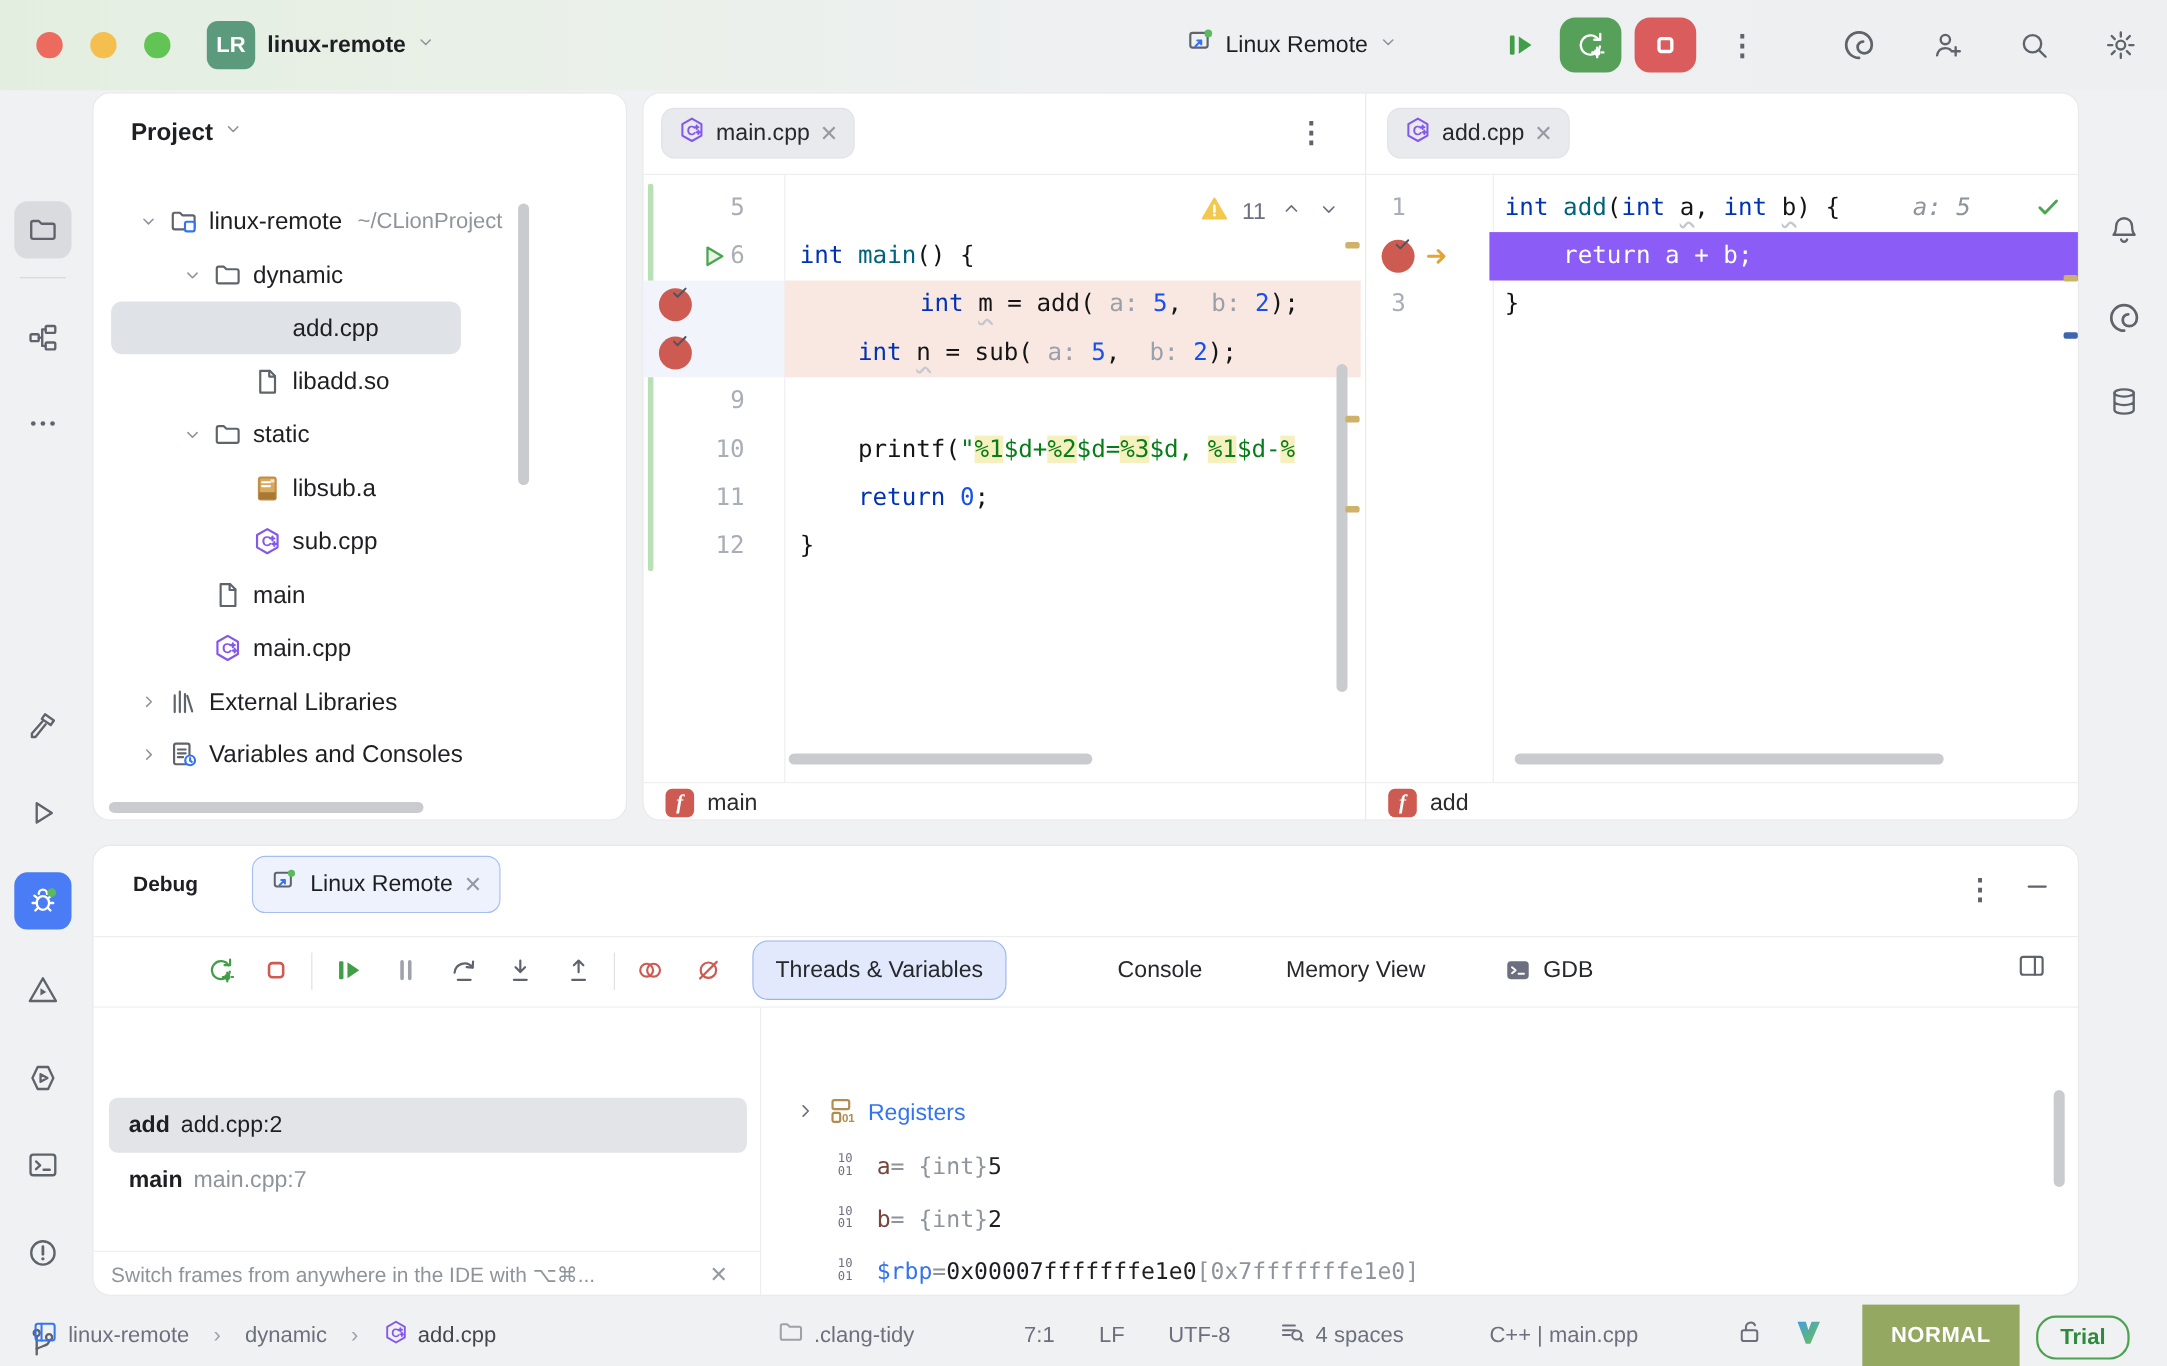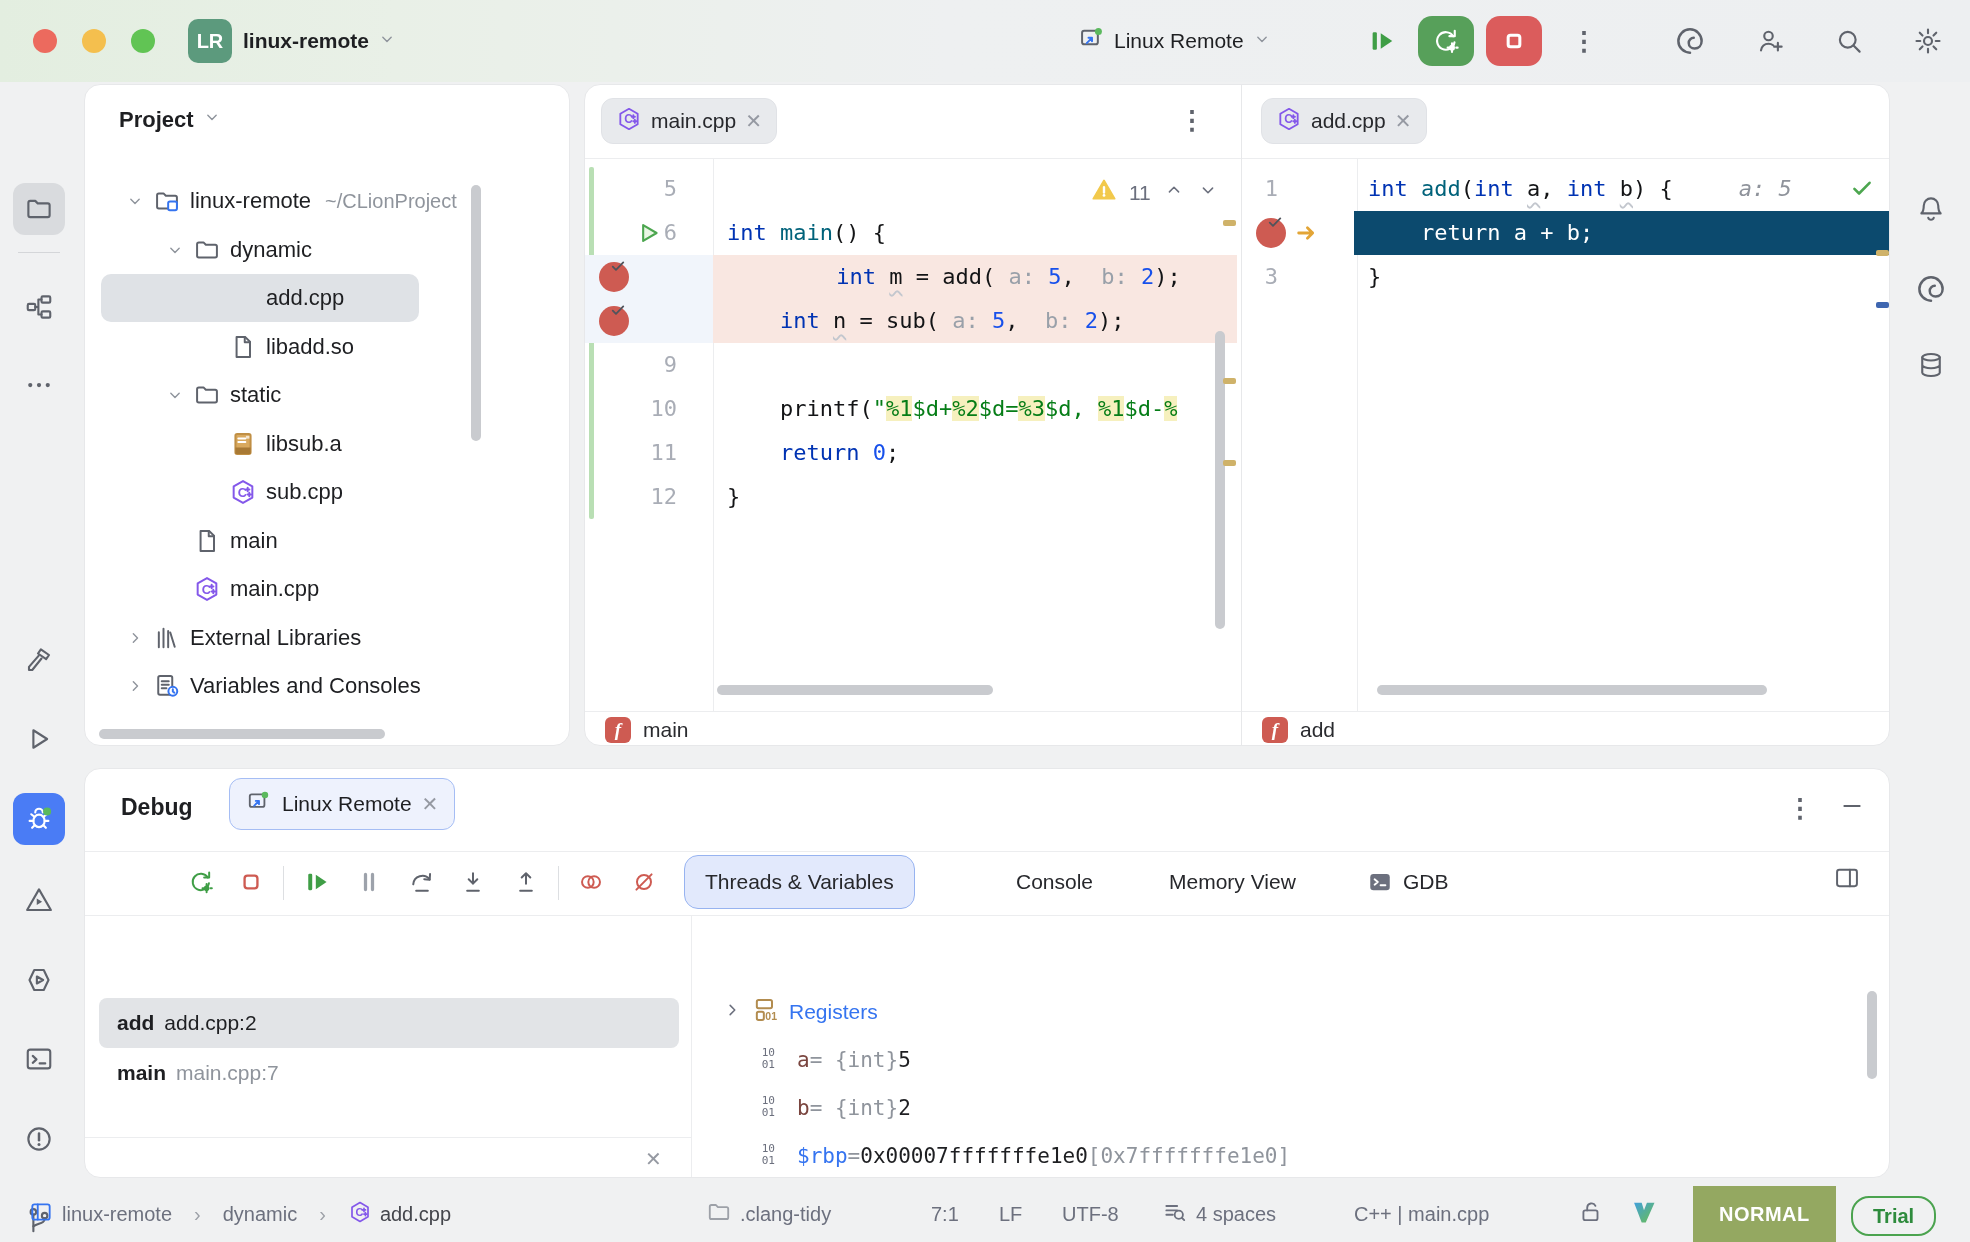--- a/index.html
+++ b/index.html
@@ -53,39 +53,39 @@
     display:flex;align-items:center;gap:9px;padding:0 14px;font-size:21px;color:#27282C;box-sizing:border-box}
   .tab-close{color:#9599A2;font-size:20px}
   #pane-divider{position:absolute;left:656px;top:0;width:1px;height:662px;background:#E7E8EA}
   .gutter-line{position:absolute;top:74px;height:552px;width:1px;background:#ECEDEF}
   .crow{position:absolute;height:44px;display:flex}
   .gut{position:relative;height:44px;box-sizing:border-box}
   .gut.tint{background:#F1F5FB}
   .lnum{position:absolute;top:0;line-height:44px;font-family:"DejaVu Sans Mono",monospace;font-size:22px;color:#A9ADB6;text-align:right;width:60px}
   .cline{flex:1;padding-left:14px;line-height:44px;font-family:"DejaVu Sans Mono",monospace;font-size:22px;white-space:pre;overflow:hidden}
   .cline.bpbg{background:#F9E7E1}
-  .cline.execbg{background:#0c4a6e}
+  .cline.execbg{background:#8b5cf6}
   .tk.kw{color:#0033B3}.tk.fn{color:#00627A}.tk.num{color:#1750EB}.tk.pl{color:#131416}
   .tk.str{color:#067D17}.tk.hl{background:#F6F0BE}.tk.hint{color:#99A0A9}
   .tk.dbg{color:#8F939B;font-style:italic;margin-left:66px}
   .tk.ex{color:#FFFFFF}
   .tk.warn{text-decoration:underline;text-decoration-style:wavy;text-decoration-color:#C3C7CE;text-decoration-thickness:1.5px;text-underline-offset:6px}
   .bp-dot{position:absolute;left:14px;top:7px;width:30px;height:30px;border-radius:50%;background:#CE5B52}
   .bp-check{position:absolute;left:24px;top:2px}
   .vcs-strip{position:absolute;width:5px;background:#B9DFB4;border-radius:2px}
   #warn-widget{position:absolute;display:flex;align-items:center;gap:12px;font-size:21px;color:#6C707E}
   .fnrow{position:absolute;top:626px;height:36px;border-top:1px solid #ECEDEF;display:flex;align-items:center;box-sizing:border-box}
   .fbadge{width:26px;height:26px;border-radius:6px;background:#CE5B52;color:#fff;display:flex;align-items:center;justify-content:center;
      font-family:"Liberation Serif",serif;font-style:italic;font-weight:bold;font-size:19px;margin-left:20px}
   .fnlabel{margin-left:12px;font-size:21px;color:#2A2B2F}
   .emark{position:absolute;width:13px;height:6px;border-radius:2px}
 
   
   #debug-panel{left:84px;top:768px;width:1806px;height:410px;overflow:hidden}
-  #debug-title{position:absolute;left:36px;top:25px;font-size:23px;font-weight:700}
+  #debug-title{position:absolute;left:36px;top:25px;font-size:19px;font-weight:700}
   #debug-chip{position:absolute;left:144px;top:9px;height:52px;border-radius:12px;background:#EEF2FD;border:1.5px solid #A5BDF4;
     display:flex;align-items:center;gap:10px;padding:0 16px;font-size:21px;box-sizing:border-box}
   .hdiv{position:absolute;left:0;width:1806px;height:1px;background:#ECEDEF}
   .dtb{position:absolute;top:857px;width:36px;height:36px;display:flex;align-items:center;justify-content:center}
   .dtab{position:absolute;top:86px;height:54px;display:flex;align-items:center;gap:10px;font-size:21px;color:#27282C;padding:0 20px;border-radius:14px;box-sizing:border-box}
   .dtab.sel{background:#E2E9FC;border:1.5px solid #97B3F0}
   #dbg-vdiv{position:absolute;left:606px;top:147px;width:1px;height:263px;background:#ECEDEF}
   #thread-row{position:absolute;left:0;top:147px;width:606px;height:66px;display:flex;align-items:center}
   #thread-label{margin-left:10px;font-size:21px;white-space:nowrap;overflow:hidden;max-width:390px}
   #filter-btn{position:absolute;left:481px;top:9px;width:54px;height:48px;border-radius:10px;background:#E3E5E8;display:flex;align-items:center;justify-content:center}
@@ -791,20 +791,21 @@
       <div class="frame-row sel" style="top: 229px;">
         <span class="frame-fn">add</span>
         <span class="frame-loc" style="color:#1E1F22">add.cpp:2</span>
       </div>
       <div class="frame-row" style="top: 279px;">
         <span class="frame-fn">main</span>
         <span class="frame-loc" style="color:#8F949C">main.cpp:7</span>
       </div>
     </div>
   <div id="frames-hint">
+    <span style="margin-left:16px">Switch frames from anywhere in the IDE with ⌥⌘...</span>
     <span style="position:absolute;left:560px;color:#9599A2;font-size:20px">✕</span>
   </div>
 
   <div id="variables">
       <div class="var-row" style="left: 606px; top: 219px; width: 1190px;">
         <span style="margin-left:30px"><span class="ic" style="width:22px;height:22px;color:#6C707E">
             <svg viewBox="0 0 24 24" width="22" height="22" fill="none" stroke="currentColor" stroke-width="1.7" stroke-linecap="round" stroke-linejoin="round">
               <path d="M10 7l5 5-5 5"></path>
             </svg>
           </span></span>

